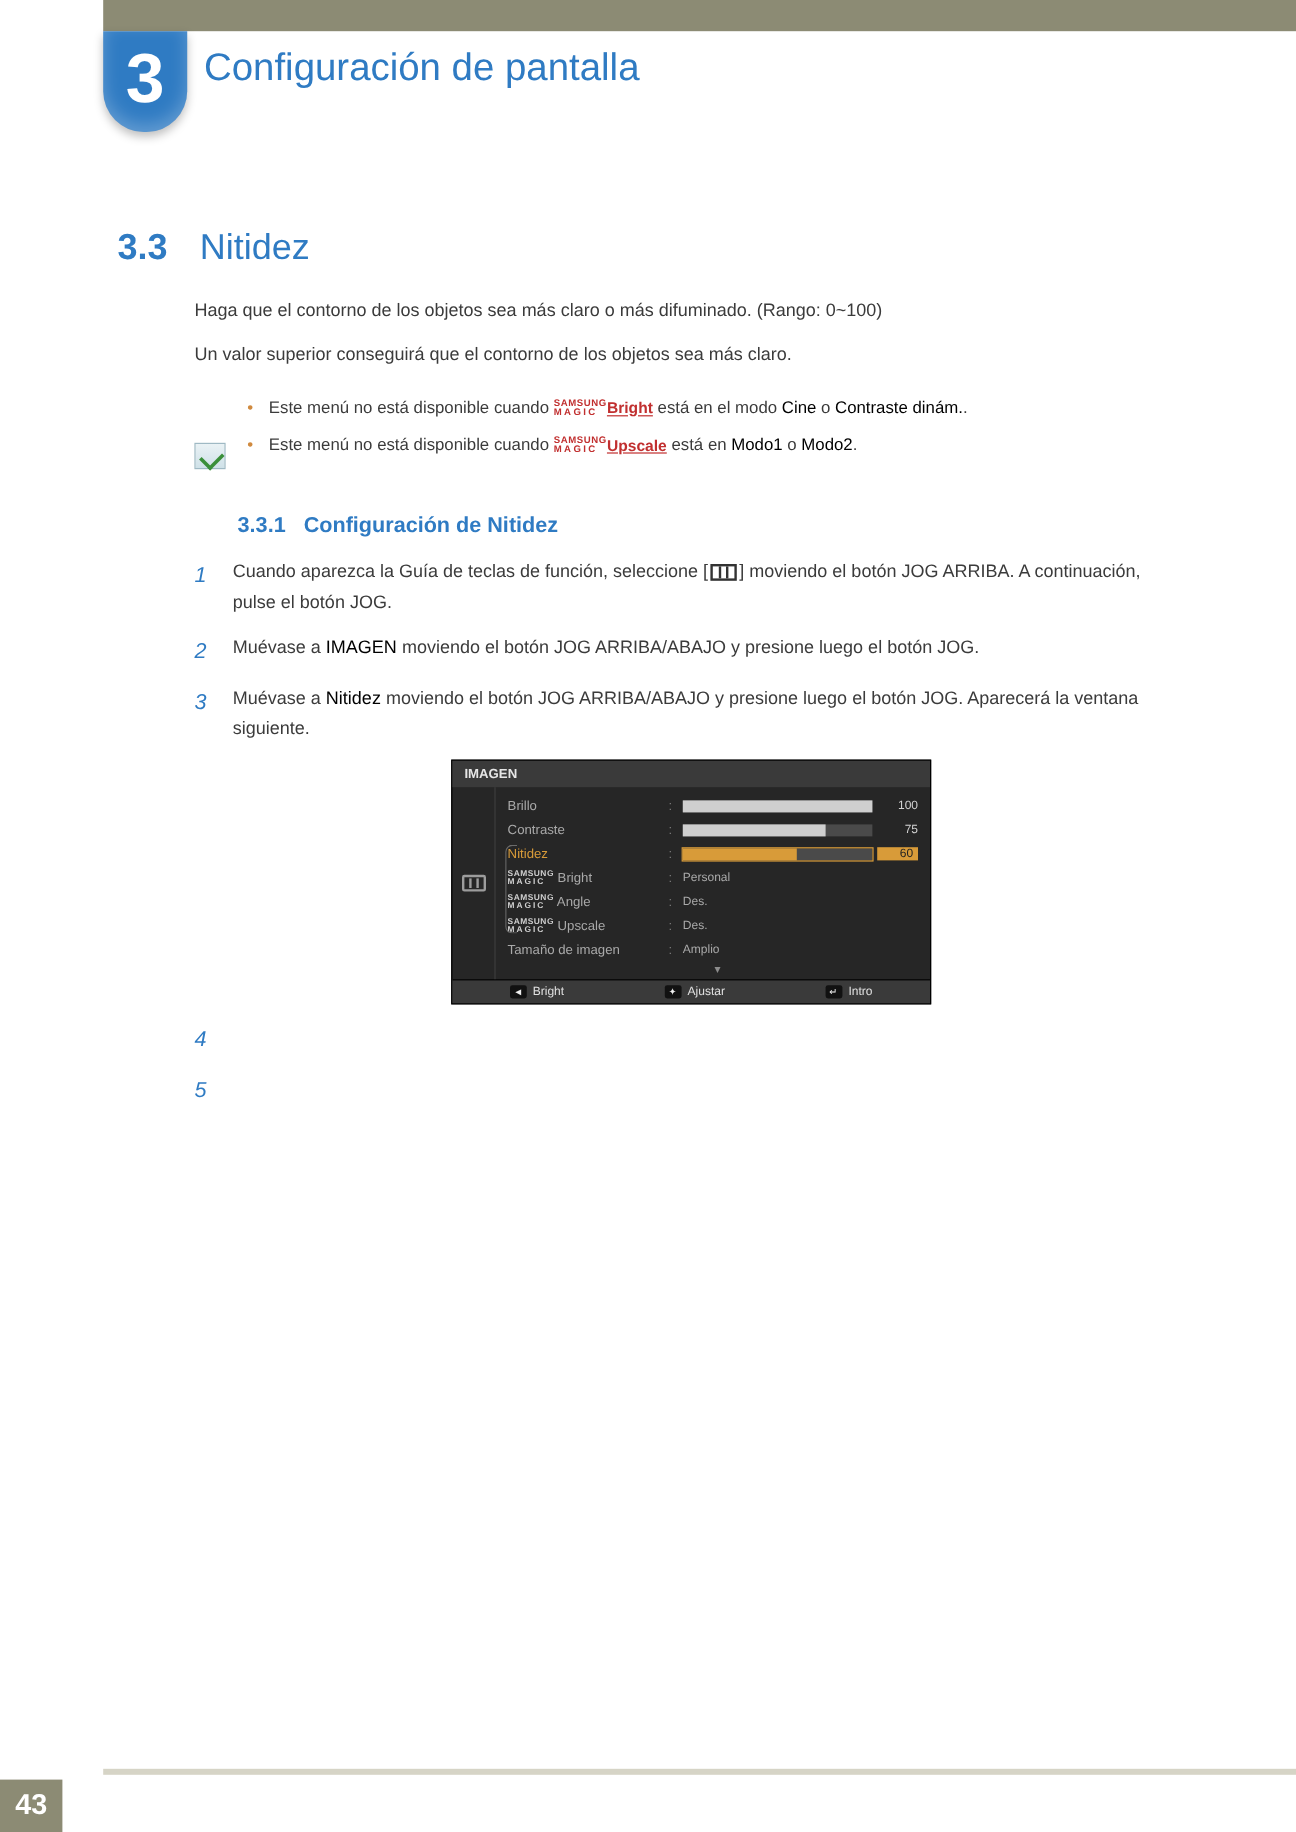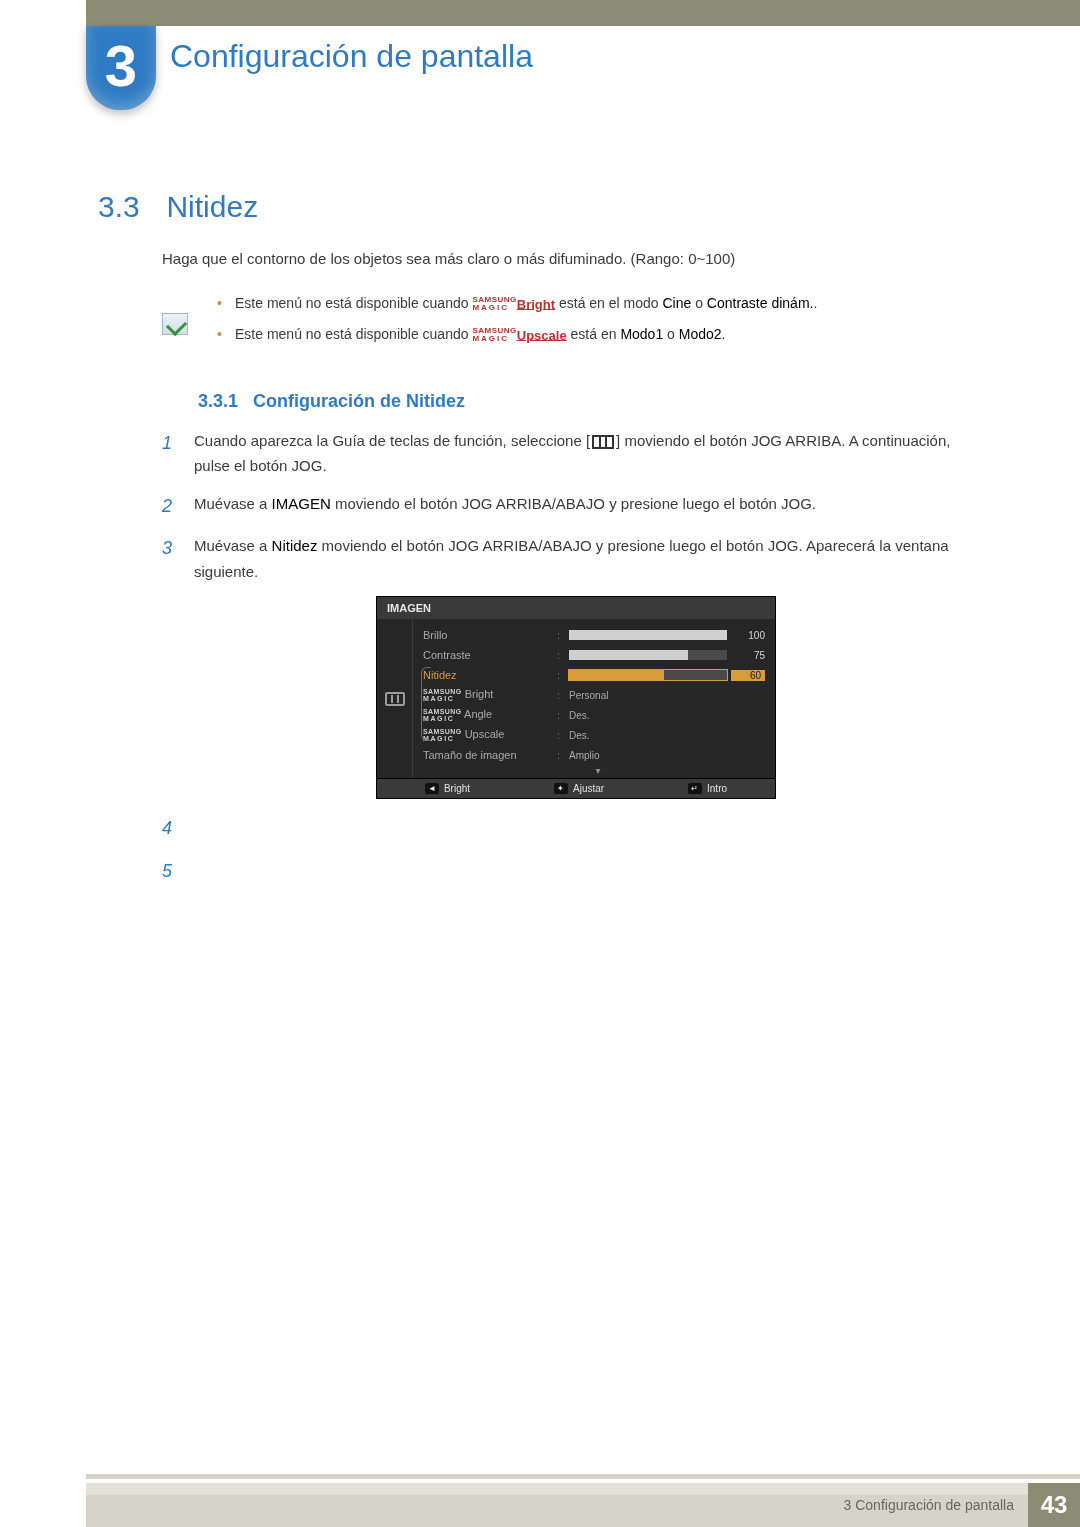--- a/index.html
+++ b/index.html
@@ -50,42 +50,42 @@
     position:absolute; left:0; top:26px; height:84px; width:1080px; background:#fff; z-index:1;
   }
   .content {
     position: absolute;
     left: 98px; right: 90px;
     top: 190px;
   }
   .sec-num {
     color: #2f7bc3;
     font-size: 30px;
-    font-weight: 400;
+    font-weight: 700;
     display: inline-block;
     width: 64px;
   }
   .sec-title {
     color: #2f7bc3;
     font-size: 30px;
     font-weight: 500;
   }
   .para {
     font-size: 15px;
     color: #3b3b3b;
     margin-left: 64px;
     line-height: 1.5;
     margin-top: 24px;
   }
   .note-block {
     margin-left: 64px;
     margin-top: 22px;
     display: flex;
-    align-items: center;
-    gap: 29px;
+    align-items: flex-end;
+    gap: 18px;
   }
   .note-icon {
     width: 26px; height: 22px;
     background: linear-gradient(#eaf2f5,#cfe1e8);
     border: 1px solid #9fb9c4;
     position: relative;
     flex-shrink: 0;
   }
   .note-icon::after {
     content: "";
@@ -256,20 +256,21 @@
 <div class="chapter-badge">3</div>
 <div class="header-title">Configuración de pantalla</div>
 
 <div class="content">
   <div>
     <span class="sec-num">3.3</span>
     <span class="sec-title">Nitidez</span>
   </div>
 
   <p class="para">Haga que el contorno de los objetos sea más claro o más difuminado. (Rango: 0~100)</p>
+  <p class="para" style="margin-top:14px">Un valor superior conseguirá que el contorno de los objetos sea más claro.</p>
 
   <div class="note-block">
     <div class="note-icon"></div>
     <ul class="note-list">
       <li>
         <span>Este menú no está disponible cuando </span>
         <span class="magic-tag"><span class="m-top">SAMSUNG</span><br><span class="m-bot">MAGIC</span></span><span class="magic-suffix">Bright</span>
         <span> está en el modo </span>
         <span class="hl">Cine</span>
         <span> o </span>
@@ -390,18 +391,14 @@
       <span class="step-num">4</span>
     </div>
     <div class="step">
       <span class="step-num">5</span>
     </div>
   </div>
 </div>
 
 <div class="thin-bar"></div>
 <div class="page-footer">
-  <div class="footer-strip">
-    <div class="footer-strip-light"></div>
-    <span class="footer-text">3 Configuración de pantalla</span>
-  </div>
   <div class="footer-page">43</div>
 </div>
 
 </body></html>

